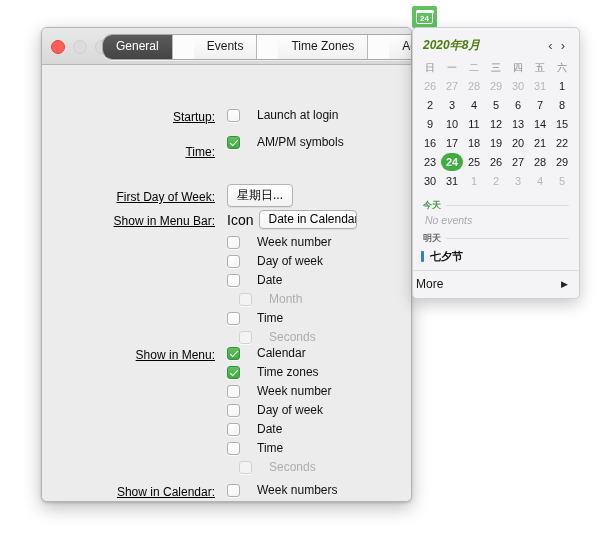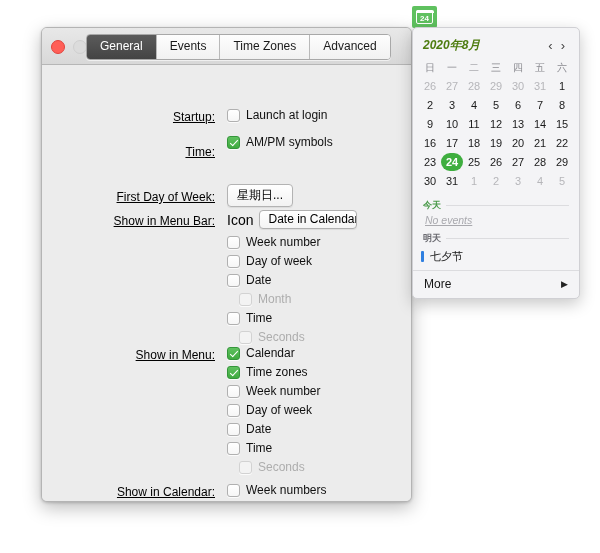--- a/index.html
+++ b/index.html
@@ -50,28 +50,29 @@
     width: 12px;
     height: 12px;
     border-radius: 50%;
   }
   .tl-close   { background: #ff5f57; border: 1px solid #e0443e; }
   .tl-min     { background: #dcdcdc; border: 1px solid #cfcfcf; }
   .tl-max     { background: #dcdcdc; border: 1px solid #cfcfcf; }
 
   .tabs {
     position: absolute;
-    left: 44px;
+    left: 60px;
     top: 6px;
     display: flex;
     border: 1px solid #a8a8a8;
-    border-radius: 4px;
+    border-radius: 10px;
     overflow: hidden;
     background: #fcfcfc;
     box-shadow: 0 1px 0 rgba(255,255,255,0.6);
+    gap: 21px;
   }
   .tab {
     padding: 5px 13px 6px 13px;
     font-size: 12px;
     color: #1a1a1a;
     background: linear-gradient(to bottom, #fdfdfd, #f1f1f1);
     border-right: 1px solid #b9b9b9;
     cursor: default;
     white-space: nowrap;
     line-height: 13px;
@@ -96,20 +97,21 @@
     text-decoration: underline;
   }
   .ctrl-col { position: absolute; }
 
   
   .cb {
     display: flex;
     align-items: center;
     margin-bottom: 5px;
     cursor: default;
+    gap: 11px;
   }
   .cbbox {
     width: 13px;
     height: 13px;
     border: 1px solid #b0b0b0;
     border-radius: 3px;
     background: linear-gradient(to bottom, #ffffff, #f6f6f6);
     box-sizing: border-box;
     flex: none;
     position: relative;
@@ -305,45 +307,45 @@
     background: #dcdcdf;
   }
   .sl-today .sl-text { color: #4a9a4a; font-weight: bold; }
   .sl-tomorrow .sl-text { color: #6a6a70; font-weight: bold; }
 
   .no-events {
     padding: 1px 10px 4px 12px;
     font-size: 10.5px;
     color: #a9a9ae;
     font-style: italic;
-    text-decoration: underline;
   }
   .event-item {
     display: flex;
     align-items: center;
     padding: 3px 10px 6px 8px;
+    font-weight: bold;
   }
   .event-bar {
     width: 3px;
     height: 11px;
     background: #2f7fe0;
     border-radius: 1px;
     margin-right: 6px;
     flex: none;
   }
   .event-title {
     font-size: 11px;
     color: #141414;
     white-space: nowrap;
   }
   #more-row {
     display: flex;
     align-items: center;
     border-top: 1px solid #dcdcdf;
-    padding: 6px 11px 7px 11px;
+    padding: 6px 11px 7px 3px;
     cursor: default;
   }
   #more-row .more-label {
     flex: 1;
     font-size: 12px;
     color: #141414;
   }
   #more-row .more-arrow {
     font-size: 9px;
     color: #222;

